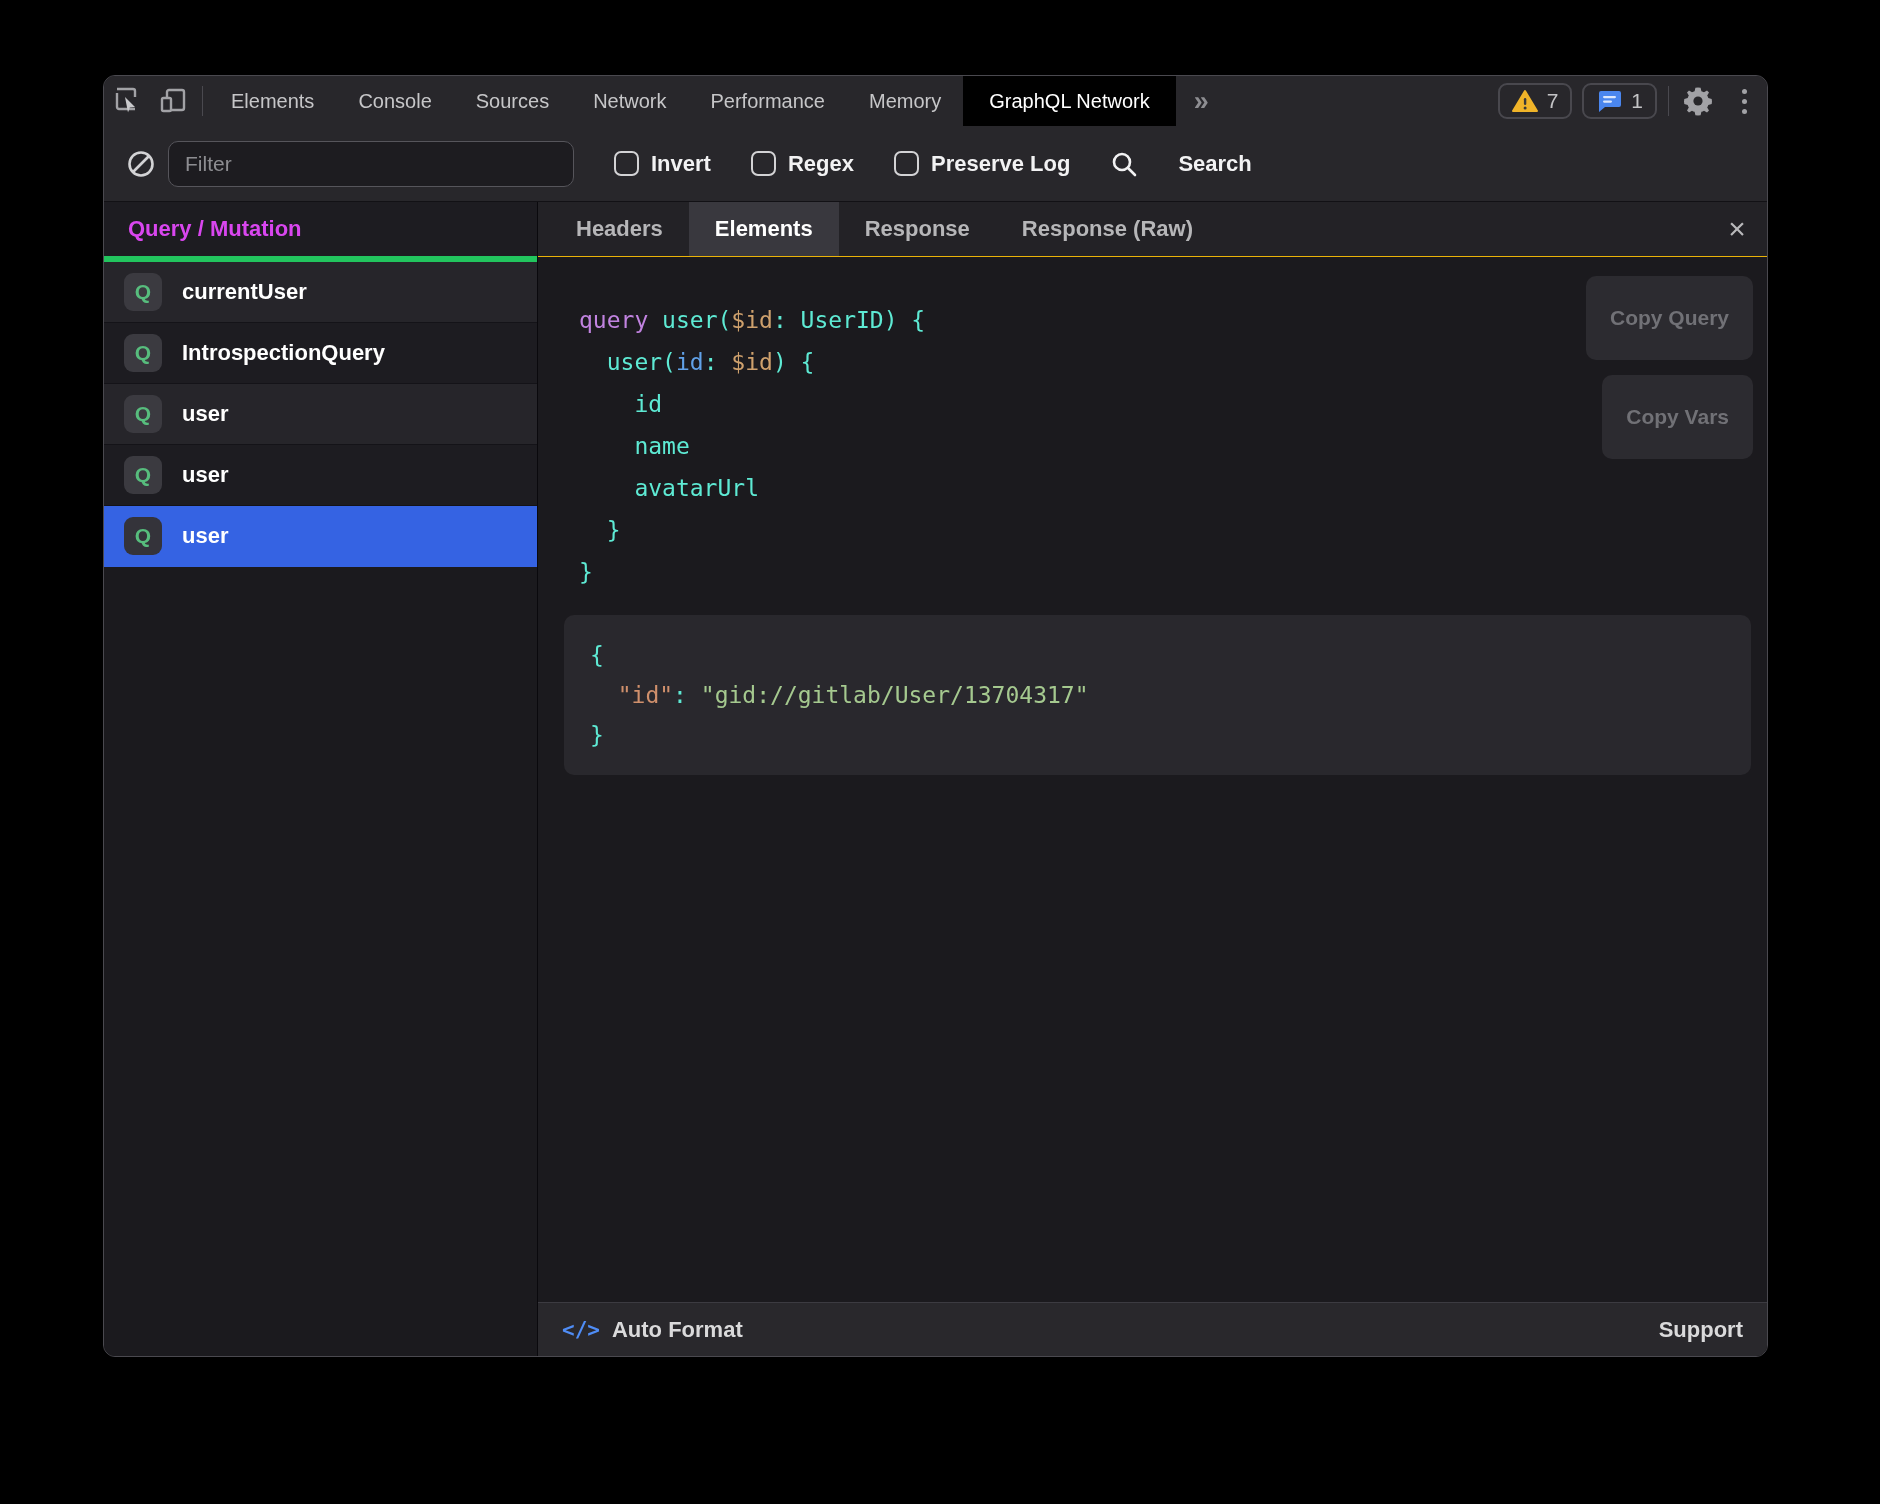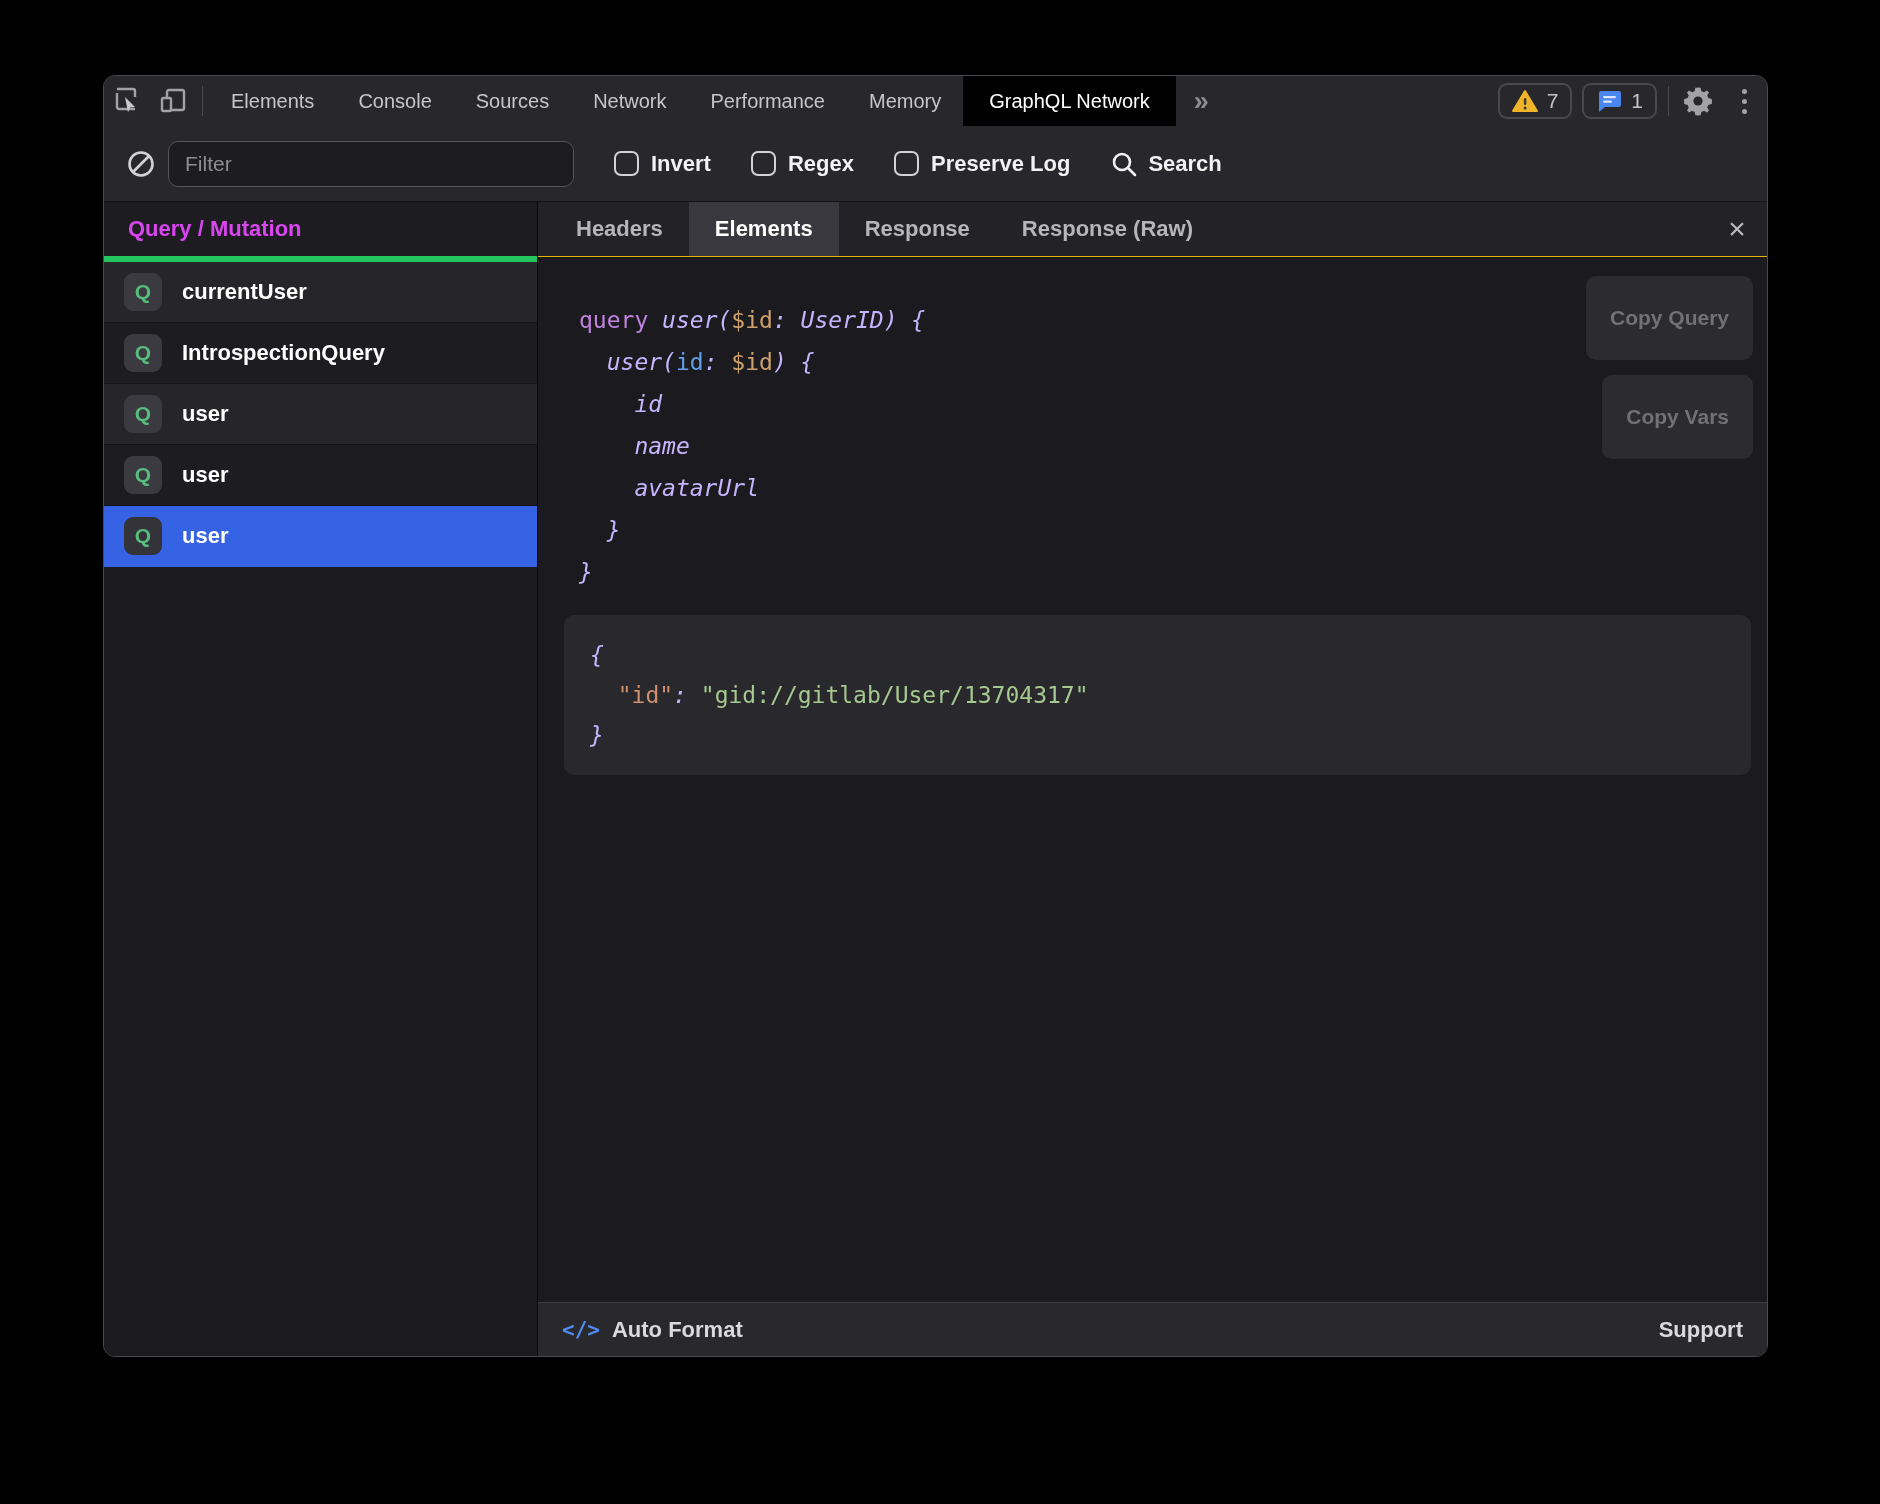--- a/index.html
+++ b/index.html
@@ -41,21 +41,21 @@
              border-bottom:1px solid #121115;padding:0 14px;}
   .filter-input{width:372px;height:44px;margin-left:4px;background:#1d1c20;
                 border:1.5px solid #56555b;border-radius:10px;color:#e8e8ea;font-size:21px;
                 padding:0 16px;outline:none;font-family:"Liberation Sans",sans-serif;}
   .filter-input::placeholder{color:#8d8d91;}
   .check-group{display:flex;align-items:center;gap:12px;margin-left:40px;cursor:pointer;}
   .checkbox{width:25px;height:25px;border:2.5px solid #d3d3d5;border-radius:7px;
             background:transparent;box-sizing:border-box;}
   .check-label{color:#f2f2f3;font-size:22px;font-weight:700;}
   .search-group{display:flex;align-items:center;gap:10px;margin-left:40px;color:#f2f2f3;cursor:pointer;}
-  .search-label{font-size:22px;font-weight:700;}
+  .search-label{font-size:22px;font-weight:700;margin-left:30px;}
 
   
   .main{flex:1;display:flex;min-height:0;}
   .sidebar{width:433px;min-width:433px;background:#1b1a1e;border-right:1px solid #0a090d;
            display:flex;flex-direction:column;}
   .side-header{height:54px;min-height:54px;display:flex;align-items:center;padding:0 24px;
                color:#d946ef;font-size:22px;font-weight:700;border-bottom:6px solid #22c55e;
                background:#1d1c21;}
   .q-row{height:60px;min-height:60px;display:flex;align-items:center;padding:0 20px;
          cursor:pointer;border-bottom:1px solid #141318;}
@@ -74,21 +74,21 @@
   .req-tab{display:flex;align-items:center;padding:0 26px;color:#b6b6b8;font-size:22px;
            font-weight:600;cursor:pointer;white-space:nowrap;}
   .req-tab.active{background:#39383e;color:#fff;font-weight:700;}
   .req-tabs .spacer{flex:1;}
   .close-btn{display:flex;align-items:center;justify-content:center;width:60px;color:#b9b9bb;
              font-size:30px;cursor:pointer;}
   .req-content{flex:1;position:relative;overflow:hidden;}
   pre.code{margin:42px 0 0 41px;font-family:"DejaVu Sans Mono",monospace;font-size:23px;
            line-height:42px;color:#f2f2f2;}
   .tok-kw{color:#c183e0;}
-  .tok-pl{color:#c4b5fd;font-style:italic;}
+  .tok-pl{color:#5eead4;}
   .tok-var{color:#cfa16d;}
   .tok-arg{color:#61a1e8;}
   .tok-key{color:#d0906c;}
   .tok-str{color:#a5c98f;}
   .copy-buttons{position:absolute;top:19px;right:14px;display:flex;flex-direction:column;
                 align-items:flex-end;gap:15px;}
   .copy-btn{background:#2c2b30;border:none;border-radius:10px;color:#717176;font-size:21px;
             font-weight:700;padding:30px 24px;cursor:pointer;font-family:"Liberation Sans",sans-serif;}
   .vars-box{margin:22px 16px 0 26px;background:#29282d;border-radius:10px;padding:20px 26px;}
   pre.vars{margin:0;font-family:"DejaVu Sans Mono",monospace;font-size:23px;line-height:40px;

